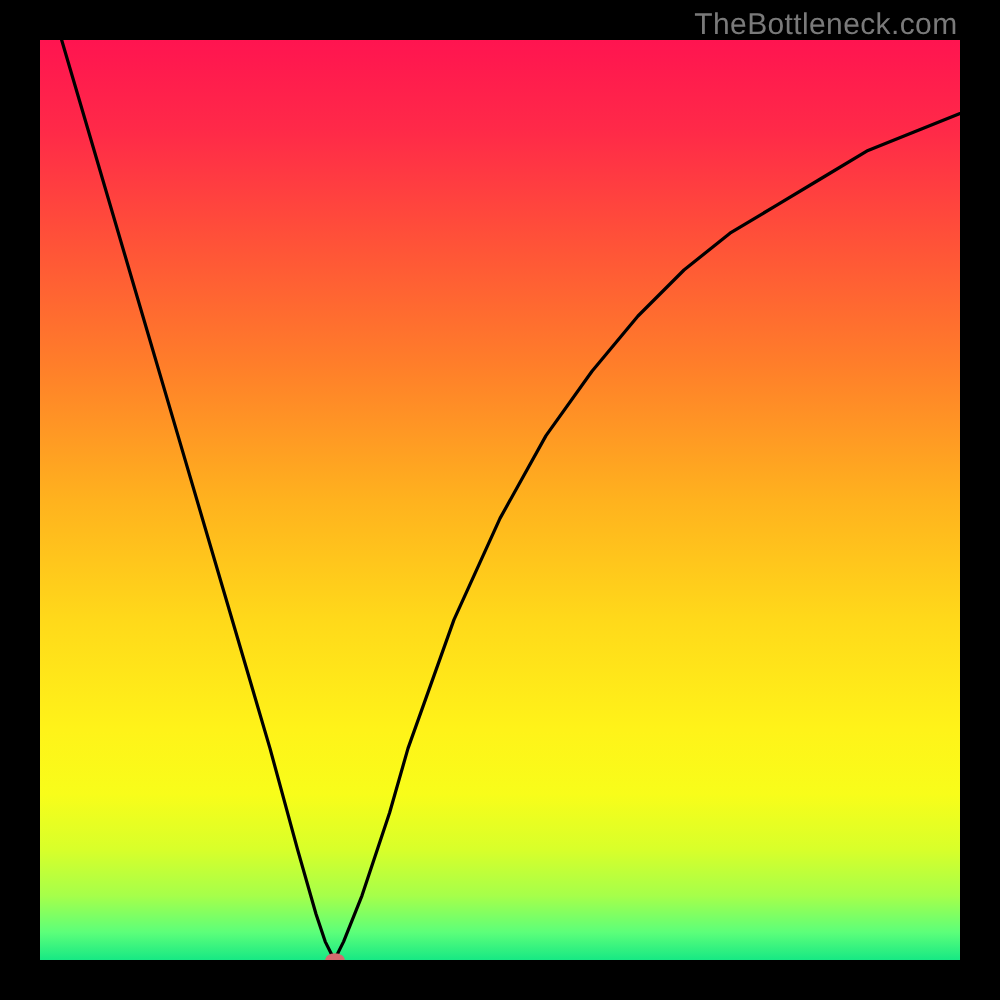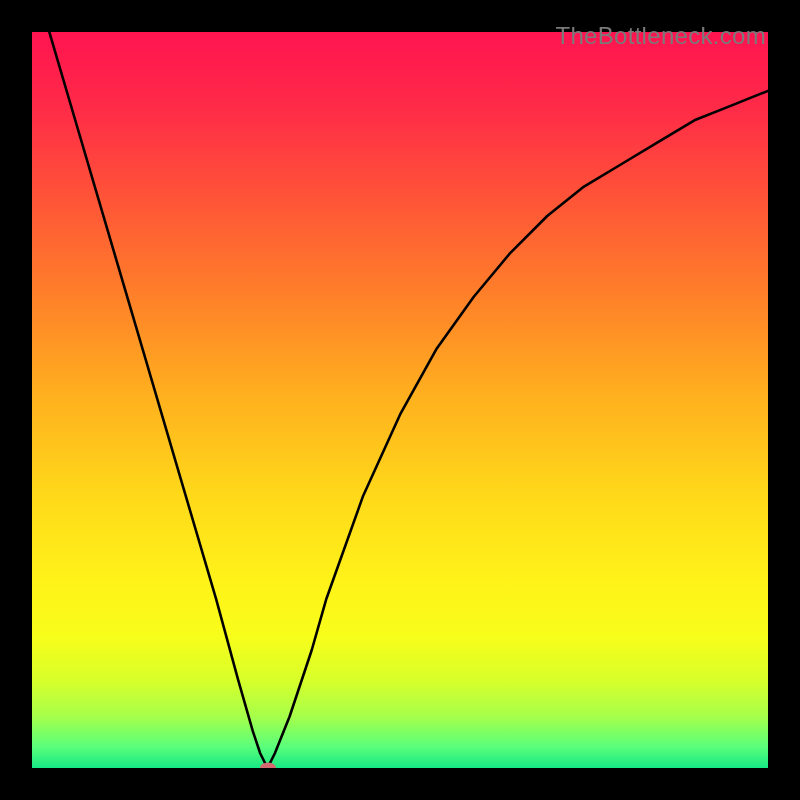--- a/index.html
+++ b/index.html
@@ -27,21 +27,21 @@
   }
   .gradient-bg {
     position: absolute;
     left: 0;
     top: 0;
     width: 100%;
     height: 100%;
   }
   .watermark {
     position: absolute;
-    top: 22px;
+    top: 6px;
     right: 34px;
     color: #7a7a7a;
     font-size: 24px;
     font-weight: 500;
     letter-spacing: 0.3px;
   }
   svg.curve {
     position: absolute;
     left: 0;
     top: 0;

